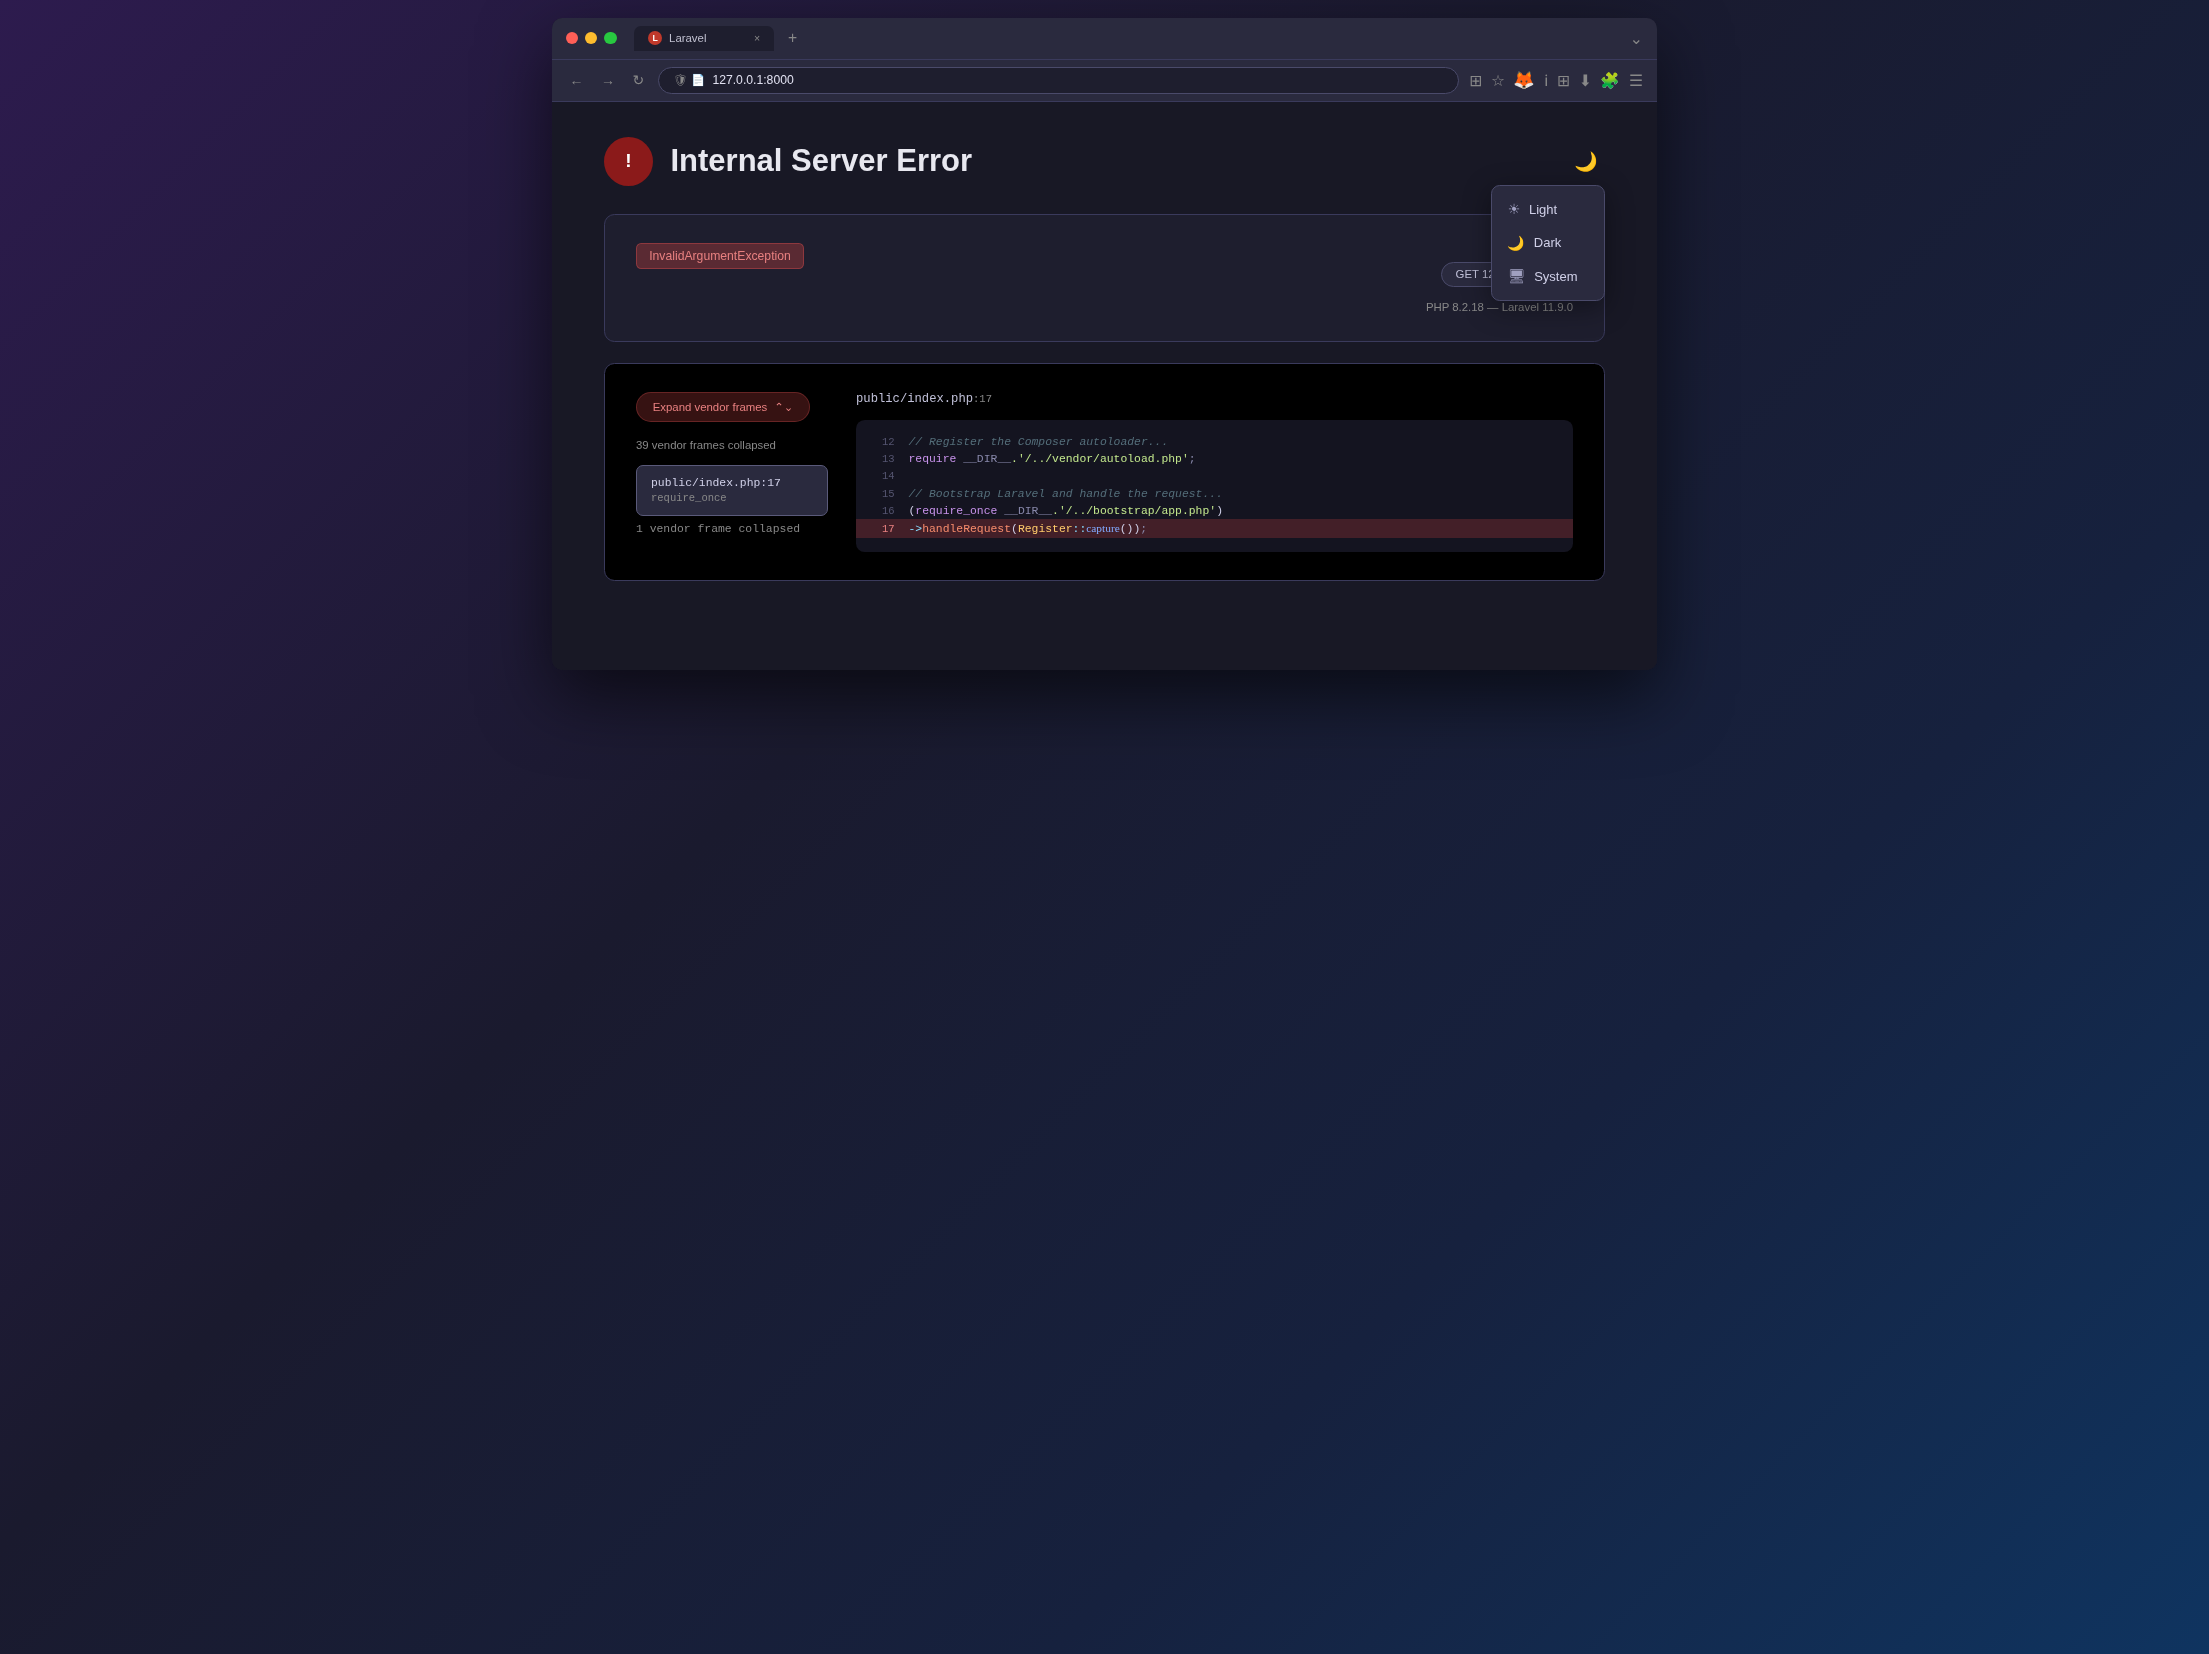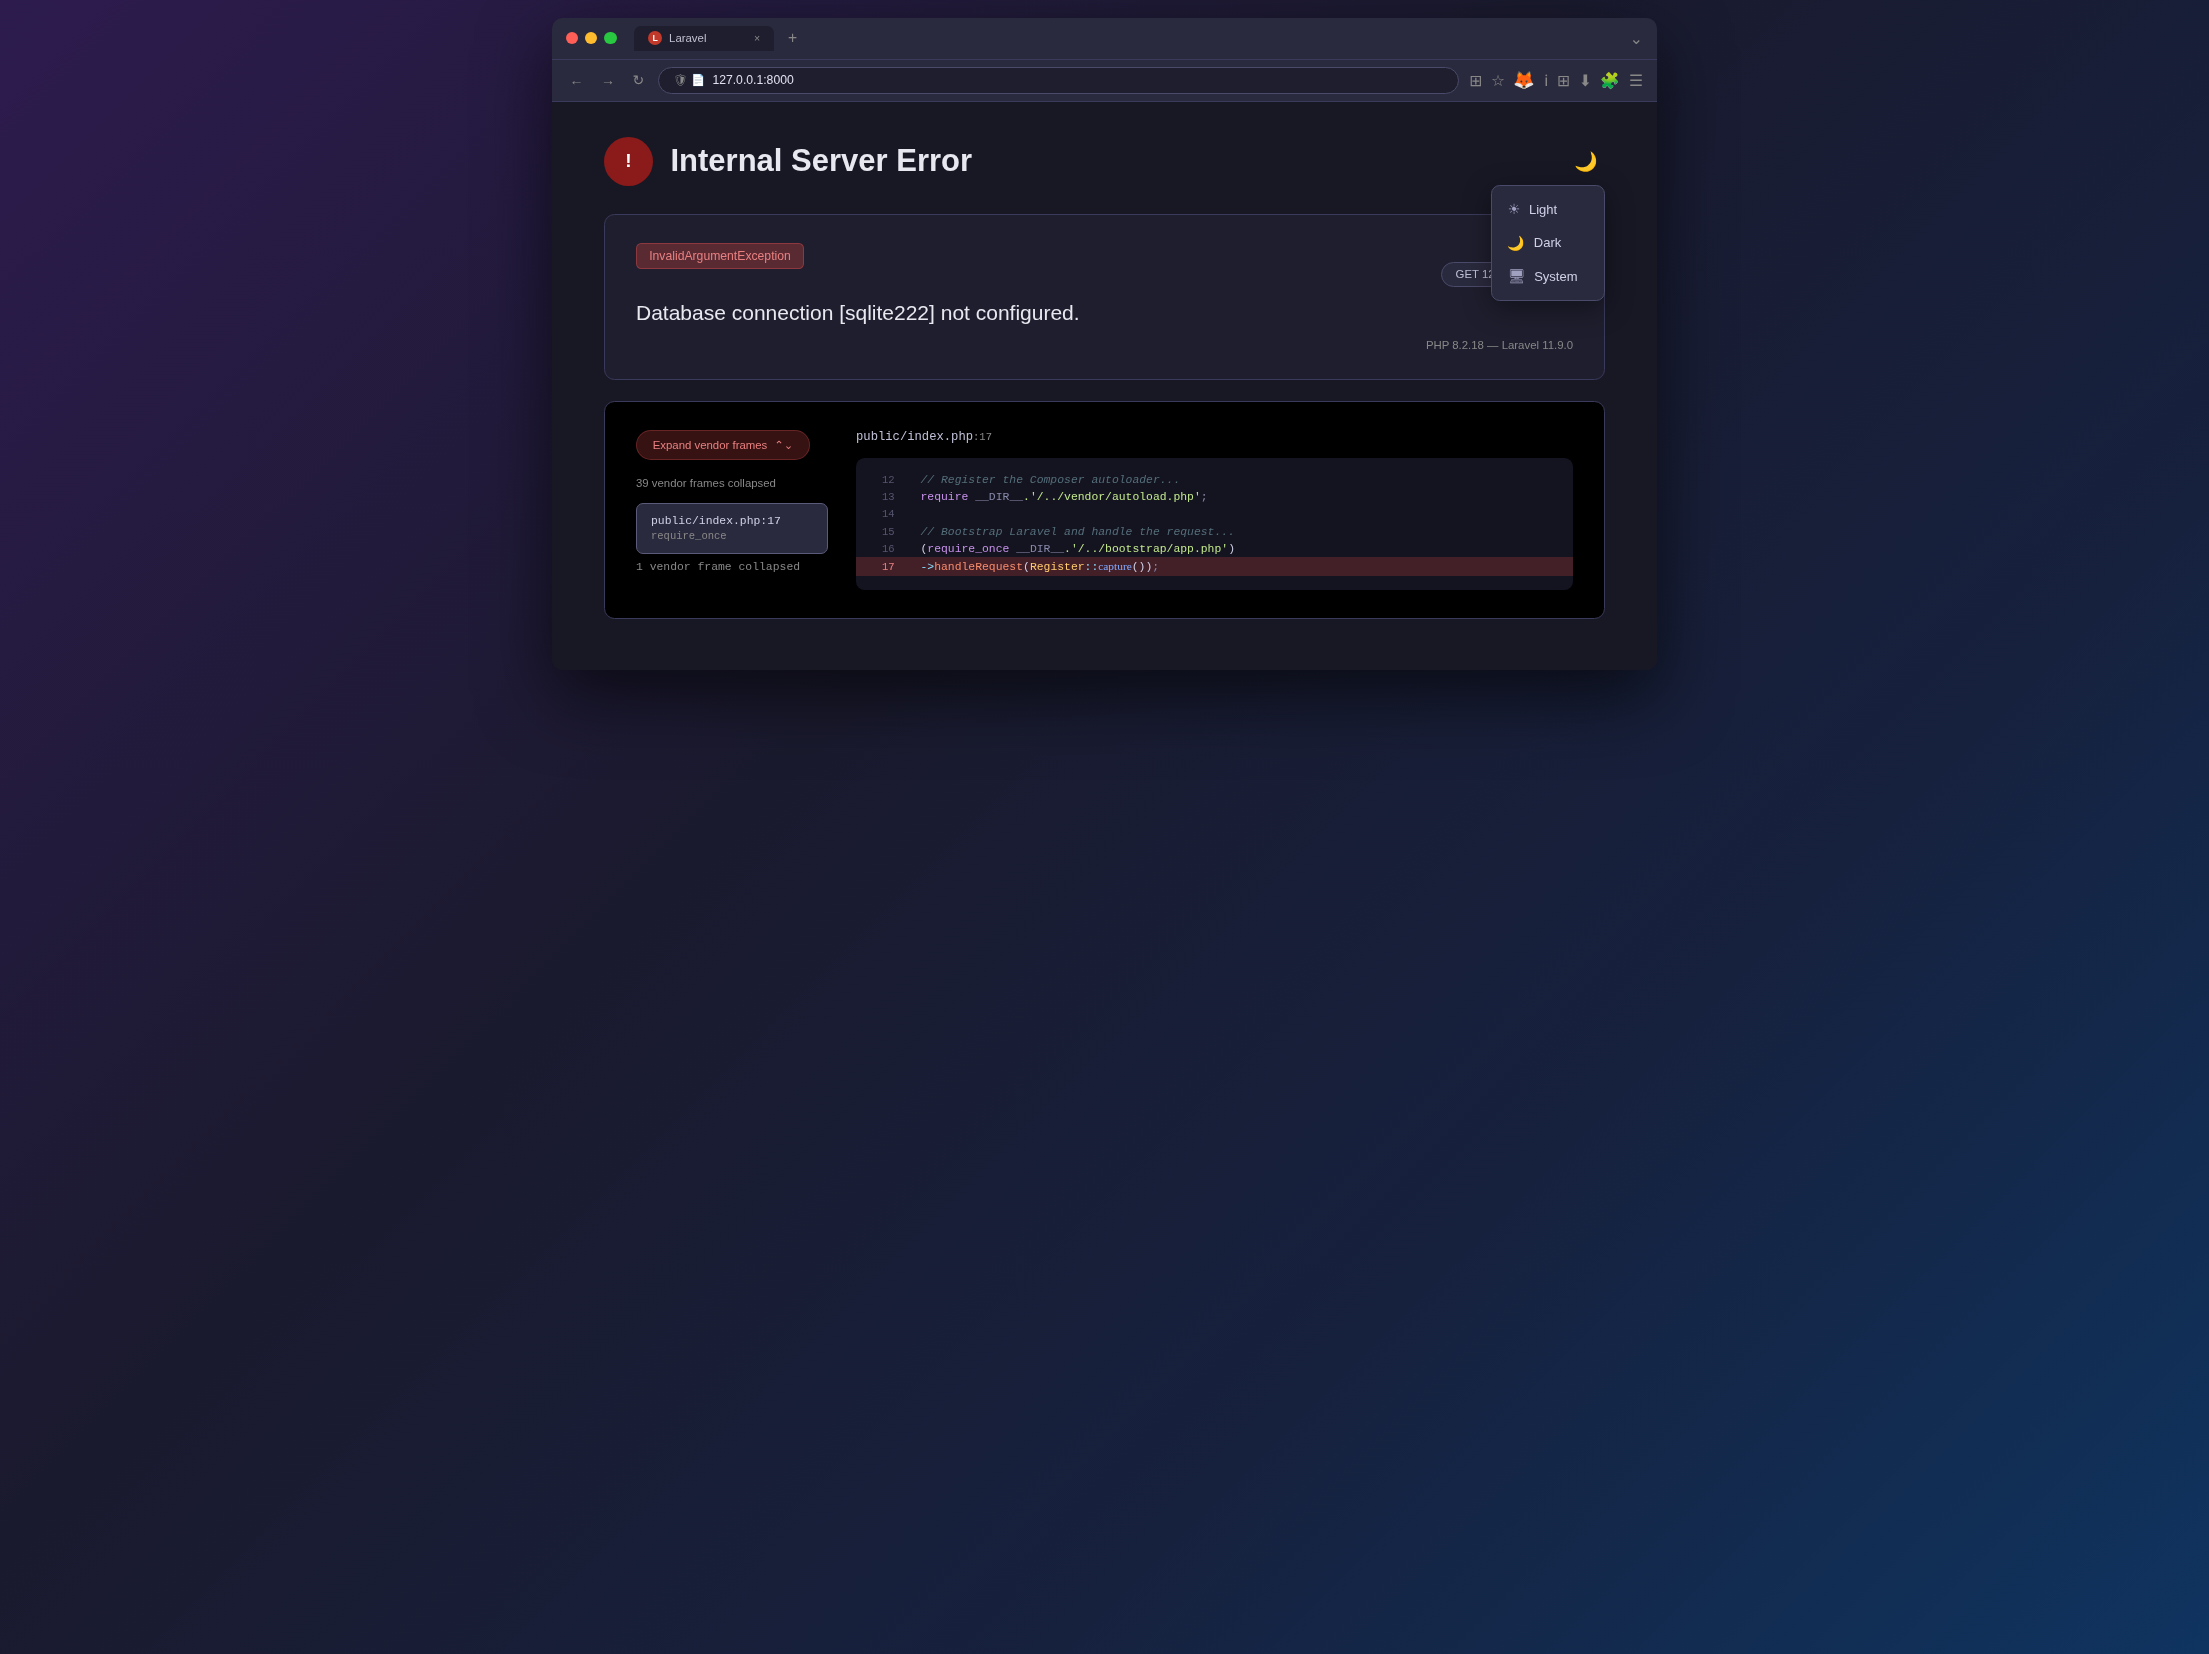--- a/index.html
+++ b/index.html
@@ -359,21 +359,21 @@
       padding: 14px 0;
       font-family: 'Courier New', monospace;
       font-size: 11.4px;
       overflow-x: auto;
     }
 
     .code-line {
       display: flex;
       align-items: baseline;
       padding: 2.6px 17.5px;
-      gap: 26px;
+      gap: 14px;
     }
 
     .code-line.highlighted {
       background: rgba(180, 60, 60, 0.3);
     }
 
     .line-number {
       color: #555570;
       min-width: 21px;
       text-align: right;
@@ -472,21 +472,20 @@
           </div>
         </div>
       </div>
     </div>
 
     <div class="error-card">
       <div style="display: flex; justify-content: space-between; align-items: flex-end; margin-bottom: 14px;">
         <span class="exception-badge">InvalidArgumentException</span>
         <span class="request-badge">GET 127.0.0.1:8000</span>
       </div>
-      <div class="error-message">Database connection [sqlite222] not configured.</div>
       <div class="version-info">PHP 8.2.18 — Laravel 11.9.0</div>
     </div>
 
     <div class="code-card">
       <div class="code-layout">
 
         <div class="code-sidebar">
           <button class="expand-btn">
             <span>Expand vendor frames</span>
             <span>⌃⌄</span>

